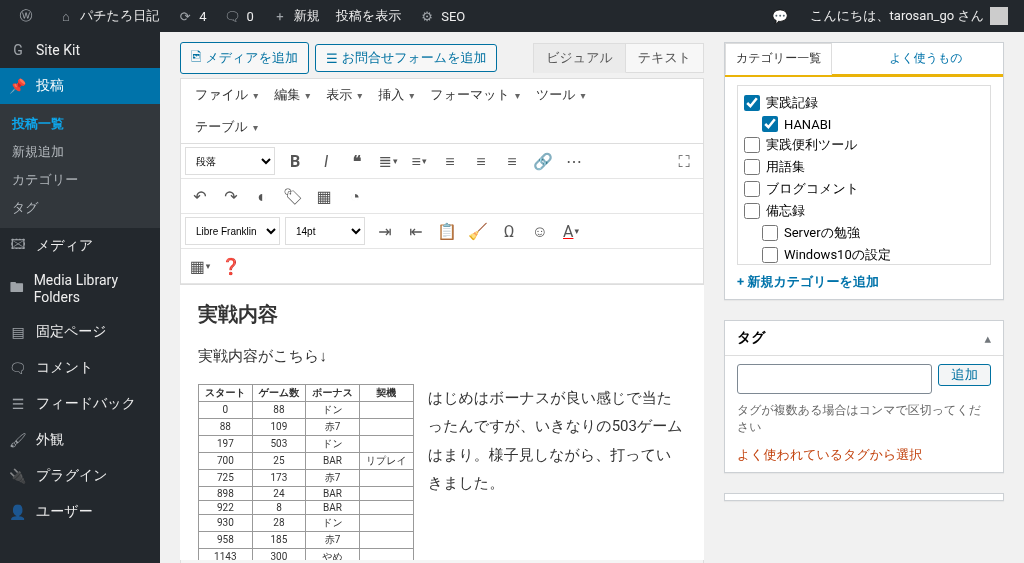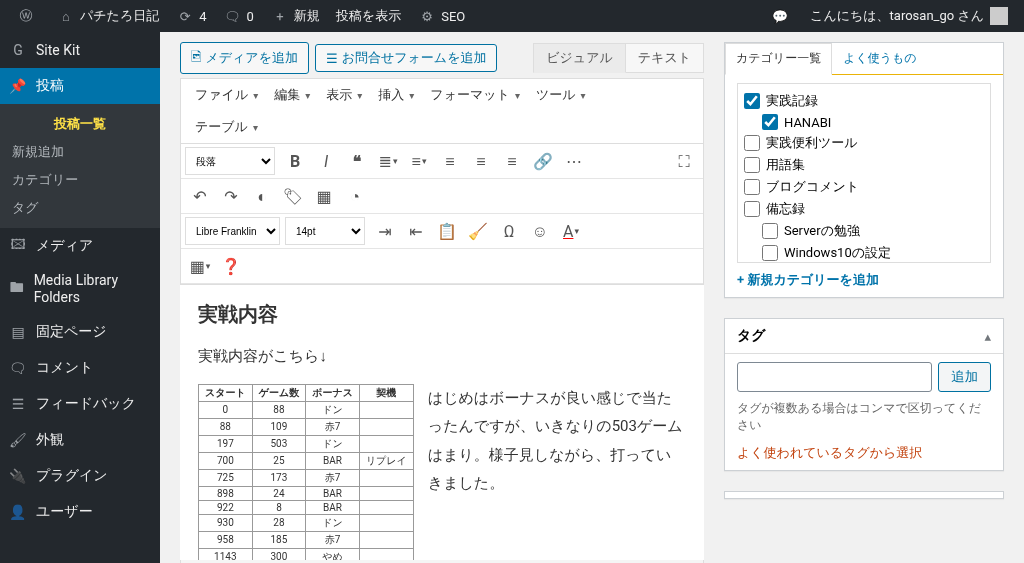--- a/index.html
+++ b/index.html
@@ -14,21 +14,21 @@
 
 
 .admin-menu { position: absolute; left: 0; top: 32px; bottom: 0; width: 160px; background: #23282d; color: #eee; }
 .menu-item { display: flex; align-items: center; padding: 8px 8px; color: #eee; cursor: pointer; font-size: 14px; }
 .menu-item .dashicon { width: 20px; height: 20px; margin-right: 8px; color: rgba(240,245,250,.6); display: inline-flex; align-items: center; justify-content: center; }
 .menu-item.current { background: #0073aa; color: #fff; position: relative; }
 .menu-item.current::after { content: ''; position: absolute; right: -8px; top: 50%; transform: translateY(-50%); border: 8px solid transparent; border-right-color: #f1f1f1; }
 .menu-item.current .dashicon { color: #fff; }
 .submenu { background: #32373c; padding: 6px 0; }
 .submenu-item { padding: 5px 12px; color: #b4b9be; cursor: pointer; font-size: 13px; }
-.submenu-item.current { color: #fde047; font-weight: 600; text-align: center; }
+.submenu-item.current { color: #0ea5e9; font-weight: 600; }
 
 
 .content { position: absolute; left: 160px; right: 0; top: 32px; bottom: 0; padding: 10px 20px 0 20px; overflow: hidden; }
 .editor-wrap { display: flex; gap: 20px; height: 100%; }
 .main-col { flex: 1; }
 .side-col { width: 280px; }
 
 
 .media-buttons { display: flex; gap: 6px; margin-bottom: 4px; align-items: center; }
 .button { background: #f7f7f7; border: 1px solid #0071a1; color: #0071a1; border-radius: 3px; padding: 4px 10px; font-size: 13px; cursor: pointer; display: inline-flex; align-items: center; gap: 4px; }
@@ -59,33 +59,33 @@
 
 .editor-status { background: #f5f5f5; border: 1px solid #ddd; border-top: none; padding: 4px 10px; font-size: 12px; color: #666; display: flex; }
 
 
 .metabox { background: #fff; border: 1px solid #ccd0d4; box-shadow: 0 1px 1px rgba(0,0,0,.04); margin-bottom: 20px; }
 .mb-header { padding: 8px 12px; border-bottom: 1px solid #ddd; display: flex; align-items: center; }
 .mb-header h2 { font-size: 14px; font-weight: 600; }
 .mb-toggle { margin-left: auto; color: #72777c; cursor: pointer; }
 .mb-body { padding: 8px 12px; font-size: 13px; }
 
-.cat-tabs { display: flex; border-bottom: 1px solid #eab308; margin: -8px -12px 8px; }
+.cat-tabs { display: flex; border-bottom: 3px solid #eab308; margin: -8px -12px 8px; gap: 46px; }
 .cat-tab { padding: 6px 10px; font-size: 12px; border: 1px solid transparent; cursor: pointer; color: #0073aa; }
 .cat-tab.active { border: 1px solid #ddd; border-bottom-color: #fff; background: #fff; color: #333; margin-bottom: -1px; }
 
 .cat-list { max-height: 180px; overflow-y: scroll; border: 1px solid #ddd; padding: 6px; }
 .cat-item { display: flex; align-items: center; gap: 6px; padding: 2px 0; }
 .cat-item.child { padding-left: 18px; }
 .cat-item input { width: 16px; height: 16px; accent-color: #0073aa; }
 .add-cat { color: #0073aa; font-weight: 600; margin-top: 8px; display: inline-block; cursor: pointer; }
 
 .tag-input-row { display: flex; gap: 6px; }
 .tag-input { flex: 1; border: 1px solid #7e8993; padding: 4px 6px; border-radius: 3px; height: 30px; }
-.tag-add-btn { border: 1px solid #0071a1; color: #0071a1; background: #f3f5f6; border-radius: 3px; padding: 0 12px; cursor: pointer; height: 30px; }
+.tag-add-btn { border: 1px solid #0071a1; color: #0071a1; background: #f3f5f6; border-radius: 3px; padding: 0 12px; cursor: pointer; height: 22px; }
 .tag-hint { font-size: 12px; color: #666; margin-top: 8px; }
 .tag-cloud-link { color: #c2410c; margin-top: 10px; display: inline-block; cursor: pointer; }
 </style>
 </head>
 <body>
 
 <div class="adminbar">
   <div class="ab-item">
       <span class="ab-icon">ⓦ</span>
     </div>

